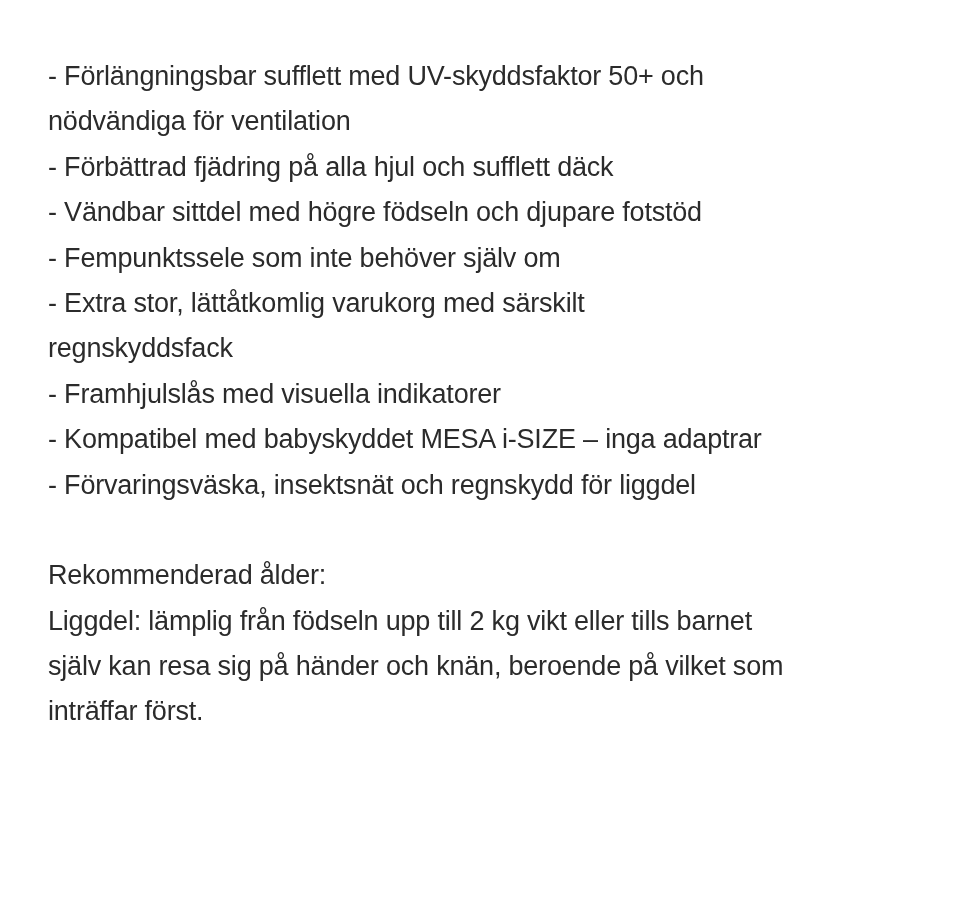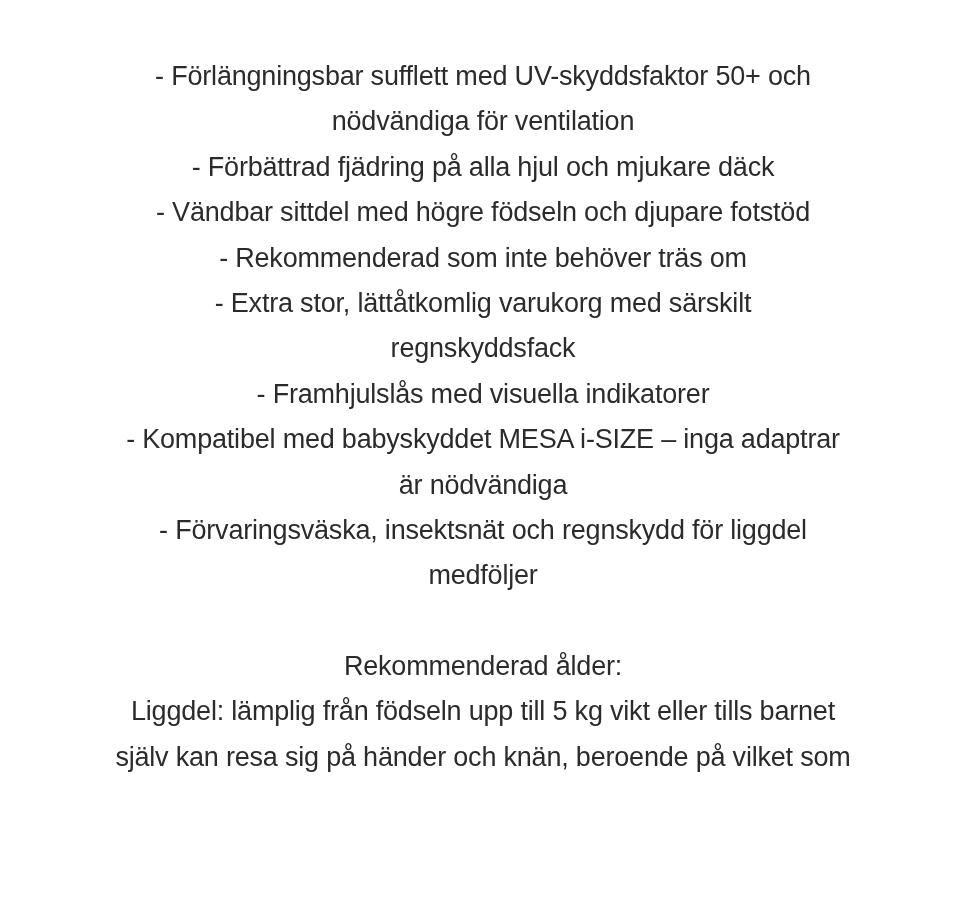--- a/index.html
+++ b/index.html
@@ -21,64 +21,62 @@
       font-family: "Liberation Sans", sans-serif;
       font-size: 27px;
       line-height: 45.4px;
       color: #2b2b2b;
       letter-spacing: -0.2px;
     }
     .line {
       display: block;
       white-space: nowrap;
       height: 45.4px;
-      text-align: center;
     }
     .gap {
       display: block;
       height: 45.4px;
     }
   </style>
 </head>
 <body>
 
 <div class="content">
   <div>
     <div>
       <span class="line">- Förlängningsbar sufflett med UV-skyddsfaktor 50+ och</span>
       <span class="line">nödvändiga för ventilation</span>
     </div>
     <div>
-      <span class="line">- Förbättrad fjädring på alla hjul och mjukare däck</span>
+      <span class="line">- Förbättrad fjädring på alla hjul och sufflett däck</span>
     </div>
     <div>
       <span class="line">- Vändbar sittdel med högre födseln och djupare fotstöd</span>
     </div>
     <div>
-      <span class="line">- Rekommenderad som inte behöver träs om</span>
+      <span class="line">- Fempunktssele som inte behöver själv om</span>
     </div>
     <div>
       <span class="line">- Extra stor, lättåtkomlig varukorg med särskilt</span>
       <span class="line">regnskyddsfack</span>
     </div>
     <div>
       <span class="line">- Framhjulslås med visuella indikatorer</span>
     </div>
     <div>
       <span class="line">- Kompatibel med babyskyddet MESA i-SIZE – inga adaptrar</span>
-      <span class="line">är nödvändiga</span>
     </div>
     <div>
       <span class="line">- Förvaringsväska, insektsnät och regnskydd för liggdel</span>
-      <span class="line">medföljer</span>
     </div>
   </div>
 
   <span class="gap"></span>
 
   <div>
     <span class="line">Rekommenderad ålder:</span>
     <div>
-      <span class="line">Liggdel: lämplig från födseln upp till 5 kg vikt eller tills barnet</span>
+      <span class="line">Liggdel: lämplig från födseln upp till 2 kg vikt eller tills barnet</span>
       <span class="line">själv kan resa sig på händer och knän, beroende på vilket som</span>
+      <span class="line">inträffar först.</span>
     </div>
   </div>
 </div>
 
 </body></html>

